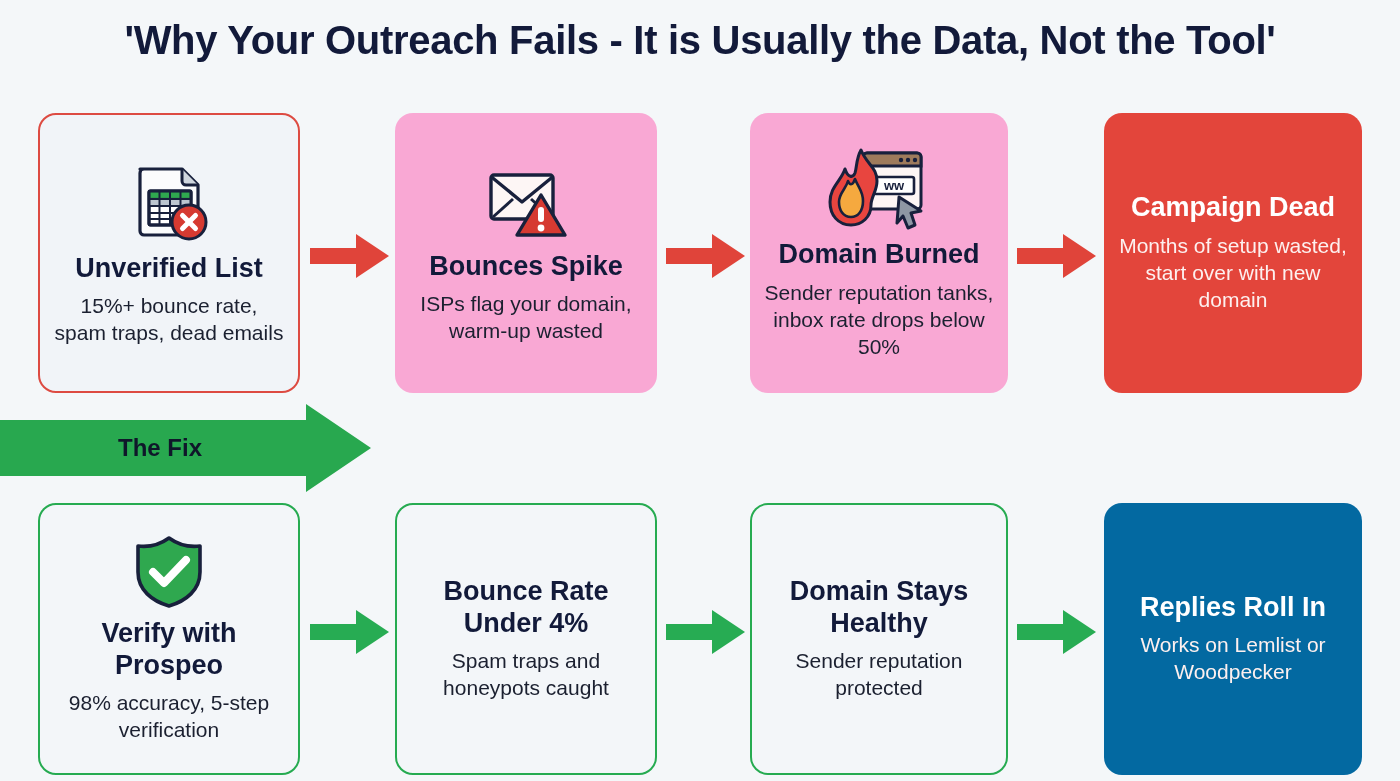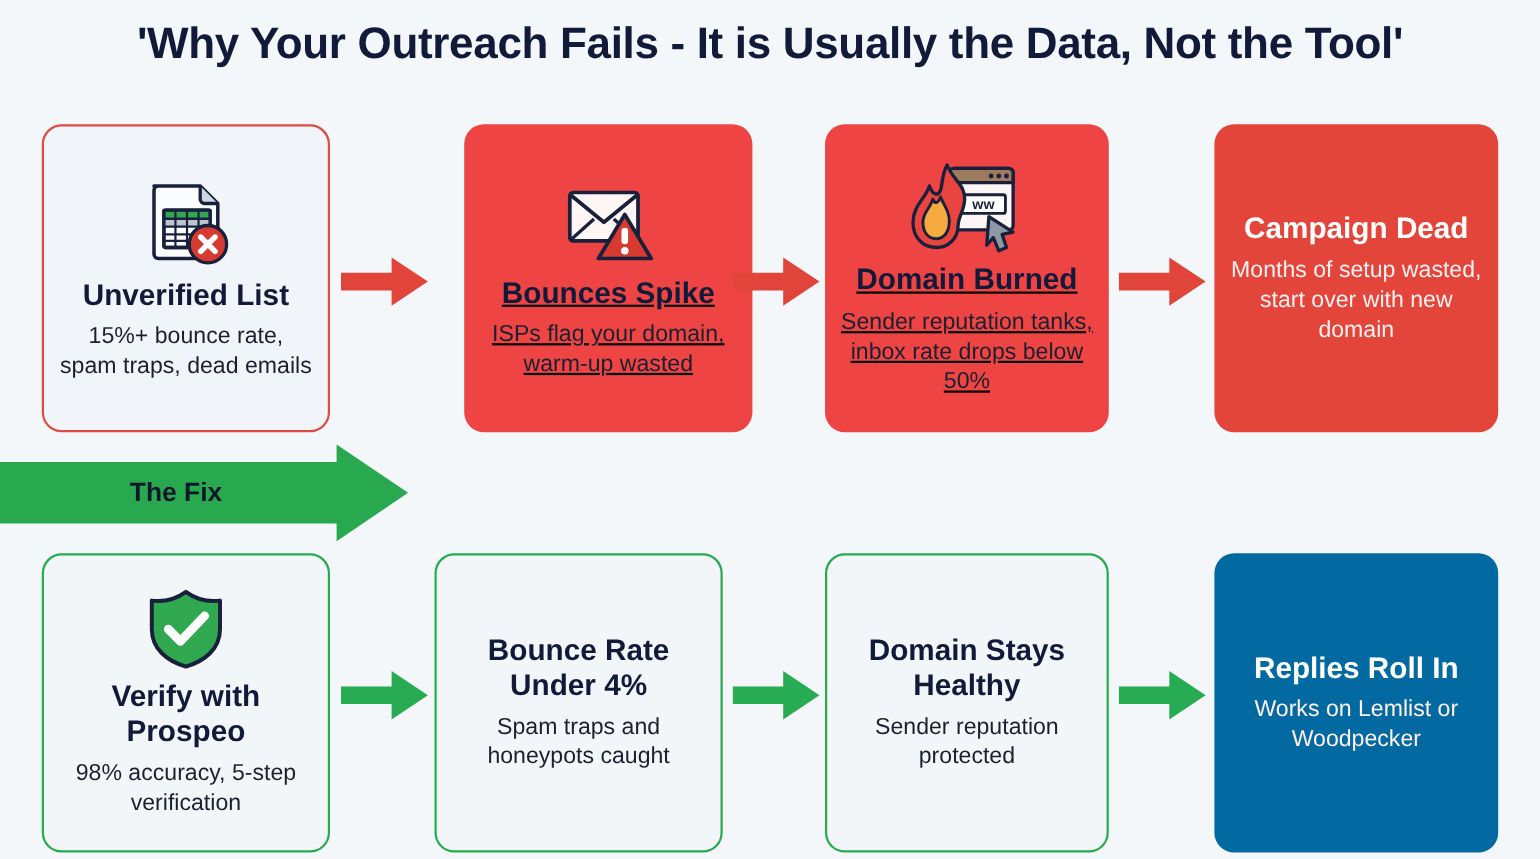--- a/index.html
+++ b/index.html
@@ -39,21 +39,21 @@
   .card .c-desc{
     font-size:21px;color:#1b2030;
     line-height:1.28;margin-top:9px;
     font-weight:400;
   }
   .card.solid .c-title{color:#ffffff;}
   .card.solid .c-desc{color:#fdf0ef;}
 
   
   .card.outline-red{background:#f1f4f8;border:2.5px solid #dd4b42;}
-  .card.tint-red{background:#ef4444;border:none;text-decoration:underline;}
+  .card.tint-red{background:#f9a8d4;border:none;}
   .card.solid-red{background:#e3453b;border:none;}
   .card.outline-green{background:#f3f6f9;border:2.5px solid #26ab51;}
   .card.solid-green{background:#0369a1;border:none;}
 
   
   .icon-box{
     display:flex;align-items:center;justify-content:center;
     margin-bottom:8px;
   }
 
@@ -108,21 +108,21 @@
     <div class="c-title">Unverified List</div>
     <div class="c-desc">15%+ bounce rate, spam traps, dead emails</div>
   </div>
 
   <div class="arrow" style="left:310px;top:233px;">
     <svg width="80" height="46" viewBox="0 0 80 46">
       <path d="M0 15 H46 V1 L79 23 L46 45 V31 H0 Z" fill="#e0443a"></path>
     </svg>
   </div>
 
-  <div class="card tint-red" style="left:395px;top:113px;width:262px;height:280px;margin-left:27px;">
+  <div class="card tint-red" style="left:395px;top:113px;width:262px;height:280px;">
     <div class="icon-box">
       <svg width="86" height="82" viewBox="0 0 86 82">
         <rect x="8" y="14" width="62" height="44" rx="3" fill="#fdf6f5" stroke="#18203c" stroke-width="3.4"></rect>
         <path d="M8.5 16 L39 41 L69.5 16" fill="none" stroke="#18203c" stroke-width="3.4" stroke-linejoin="round"></path>
         <path d="M30 38 L10 56" fill="none" stroke="#18203c" stroke-width="3"></path>
         <path d="M48 38 L68 56" fill="none" stroke="#18203c" stroke-width="3"></path>
 
         <path d="M58 34 L82 74 H34 Z" fill="#d63a31" stroke="#18203c" stroke-width="3.4" stroke-linejoin="round"></path>
         <rect x="55" y="46" width="6" height="15" rx="3" fill="#ffffff"></rect>
         <circle cx="58" cy="67" r="3.4" fill="#ffffff"></circle>

